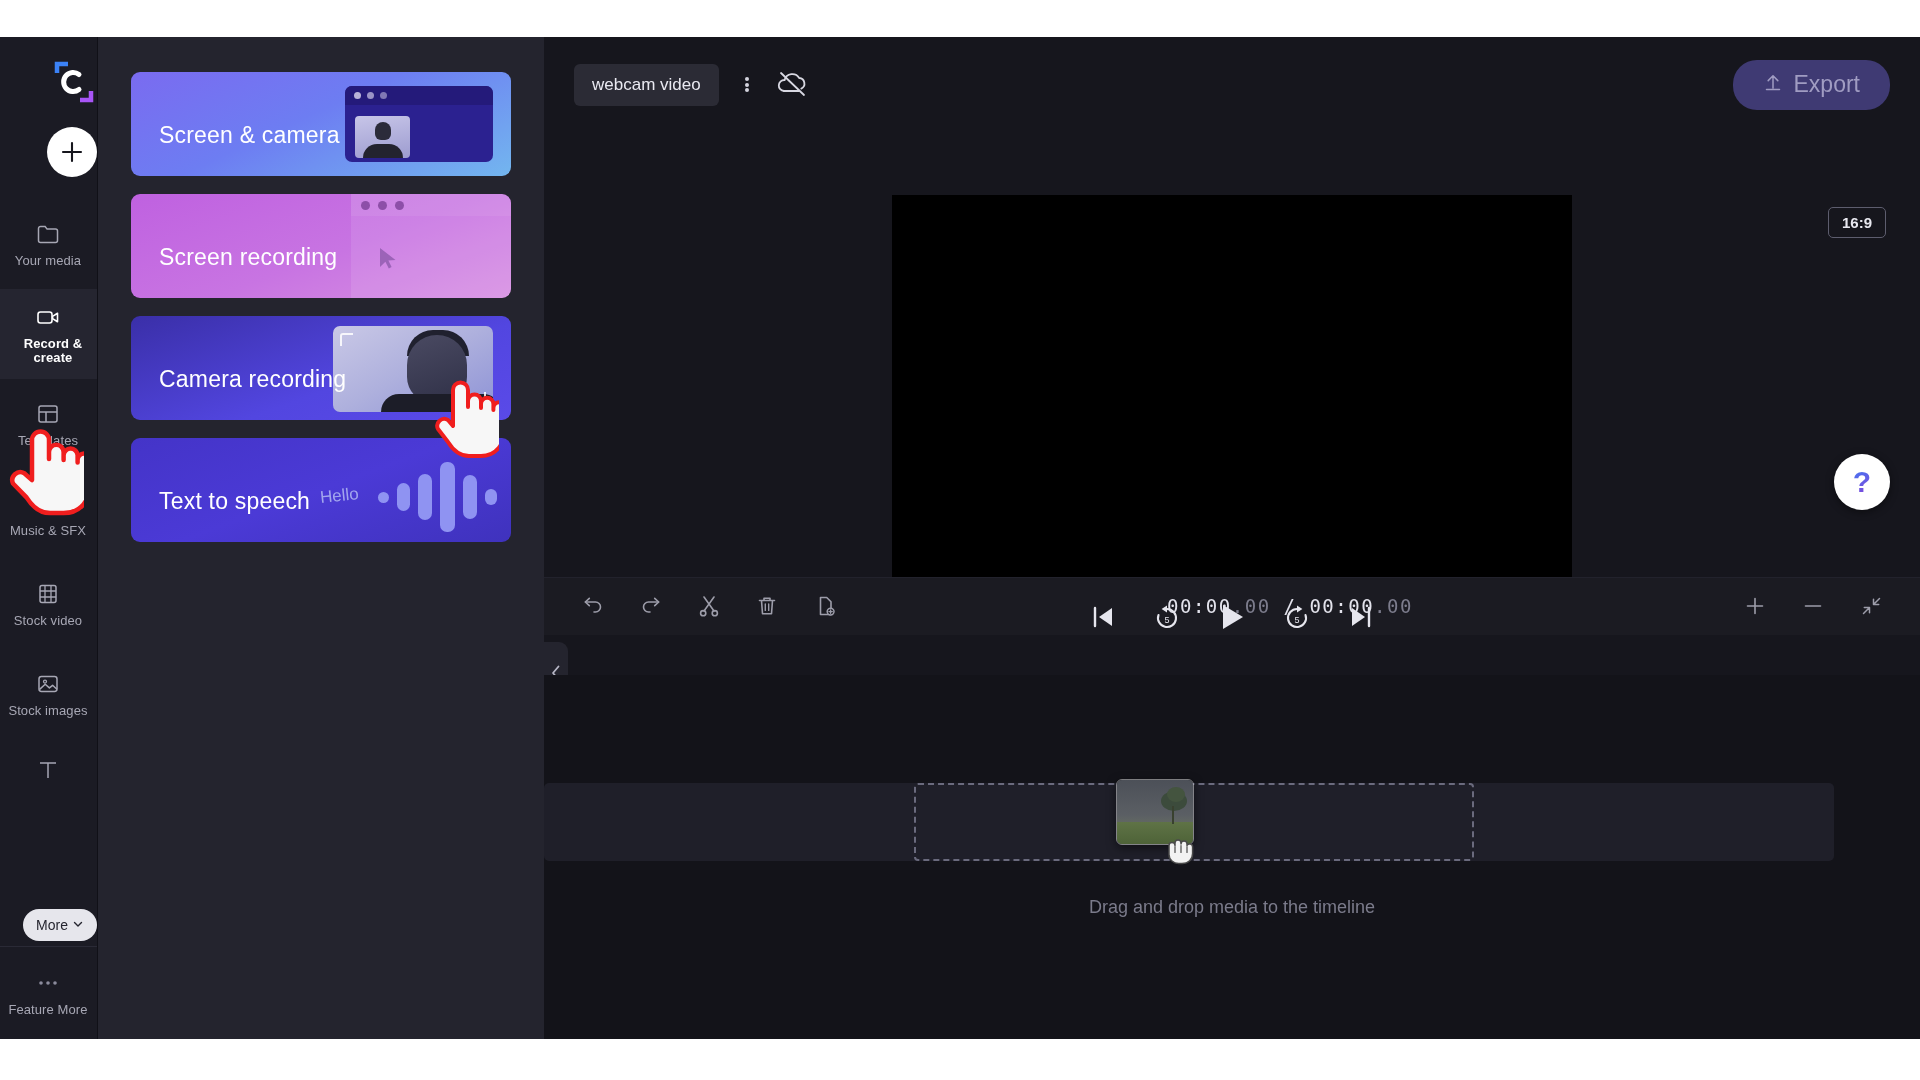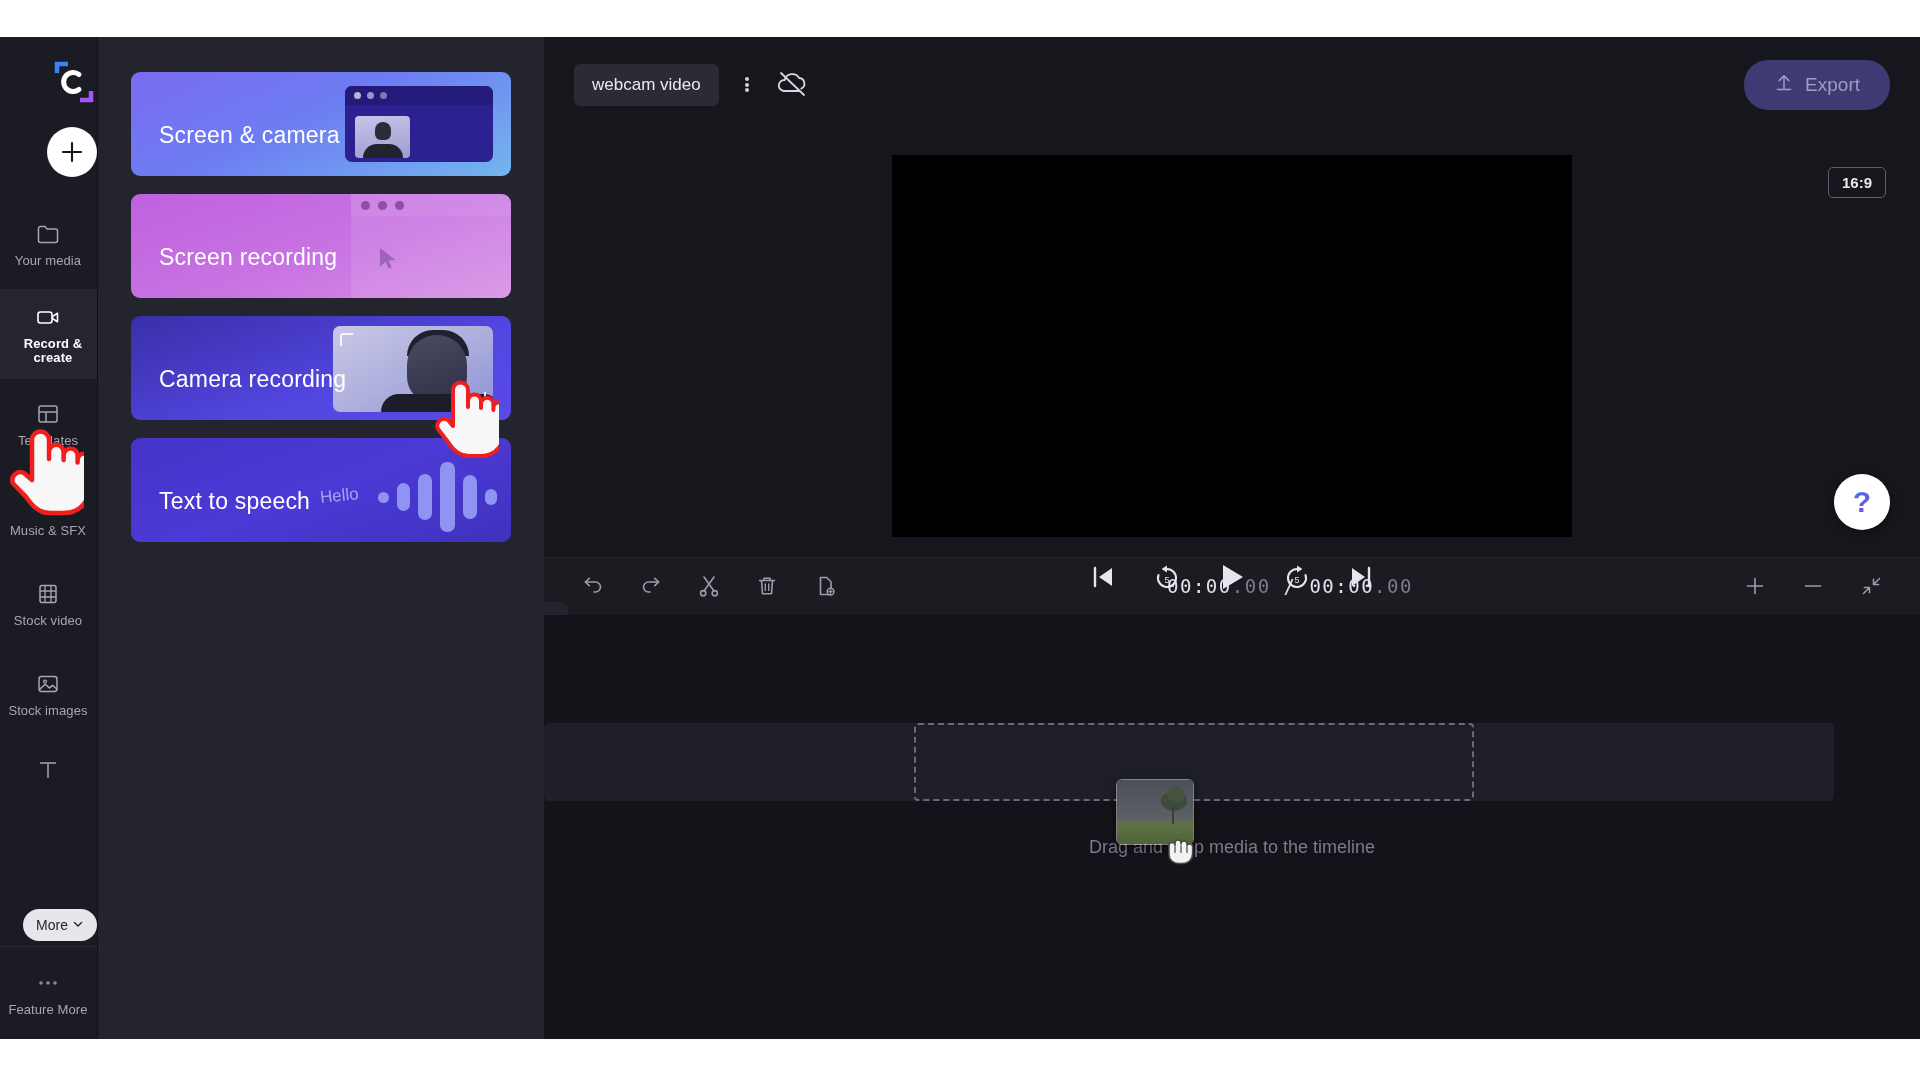--- a/index.html
+++ b/index.html
@@ -129,34 +129,34 @@
   .scr .bar { height: 22px; background: rgba(255,255,255,.07); display:flex; align-items:center; gap:8px; padding-left:10px;}
   .scr .dot { width:9px;height:9px;border-radius:50%;background:#8d4fa8; }
   .scr .cur { position:absolute; left:26px; top:52px; }
 
   
   .wave { position:absolute; right:14px; top:24px; display:flex; align-items:center; gap:8px; }
   .wave i { display:block; background:#8f93f2; border-radius:7px; }
   .hello { position:absolute; right:152px; top:48px; color:#a3a6ee; font-size:17px; transform:rotate(-6deg); }
 
   
-  .main { flex: 1 1 auto; display: flex; flex-direction: column; position: relative; background:#16161d; }
+  .main { flex: 1 1 auto; display: flex; flex-direction: column; position: relative; background:#16161d;gap:40px; }
 
   .topbar { height: 95px; flex: 0 0 95px; display:flex; align-items:center; padding: 0 30px; gap: 14px; }
   .title-chip {
     background:#2b2b35; border-radius:6px; padding:11px 18px;
     color:#e9e9f1; font-size:17px; cursor:text;
   }
   .kebab { width:28px; height:28px; display:flex; align-items:center; justify-content:center; cursor:pointer; }
   .kebab i { display:block; width:4px;height:4px;border-radius:50%;background:#d3d3dd; margin:1.5px 0;}
   .cloud-off { cursor:pointer; }
   .spacer { flex:1 1 auto; }
   .export-btn {
     background:#3f3a73; color:#a09cc2; border:0; border-radius:24px;
-    height:50px; padding:0 30px; font-size:19px; font-family:inherit;
+    height:50px; padding:0 30px; font-size:23px; font-family:inherit;
     display:flex; align-items:center; gap:11px; cursor:pointer;
   }
 
   .stage { flex: 1 1 auto; position: relative; }
   .video { position:absolute; left:50%; transform:translateX(-50%); top:23px; width:680px; height:382px; background:#000; }
   .ratio-badge {
     position:absolute; right:34px; top:35px;
     border:1px solid #5d5d6e; border-radius:5px; color:#e8e8f0;
     font-size:15px; font-weight:bold; padding:6px 13px; cursor:pointer;
   }

